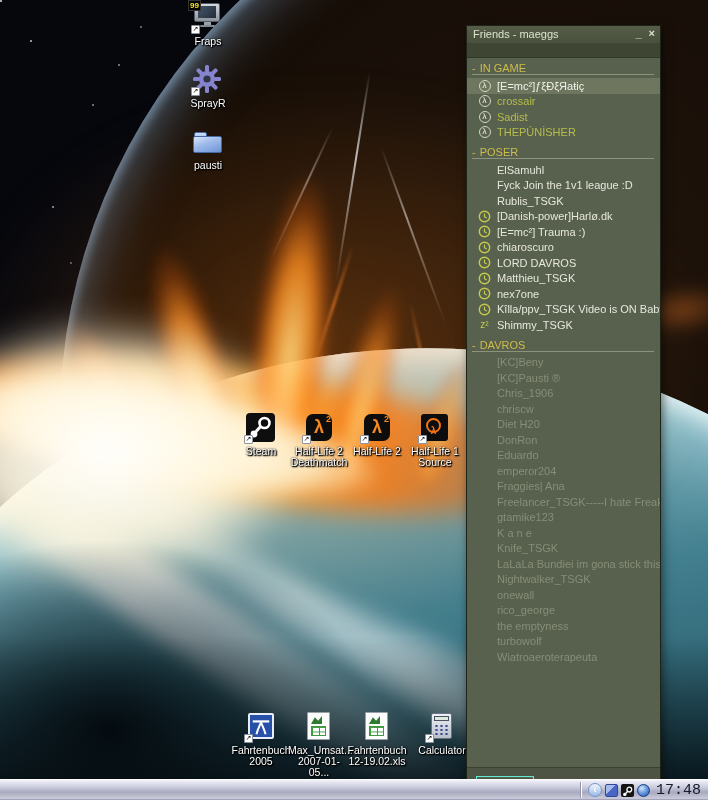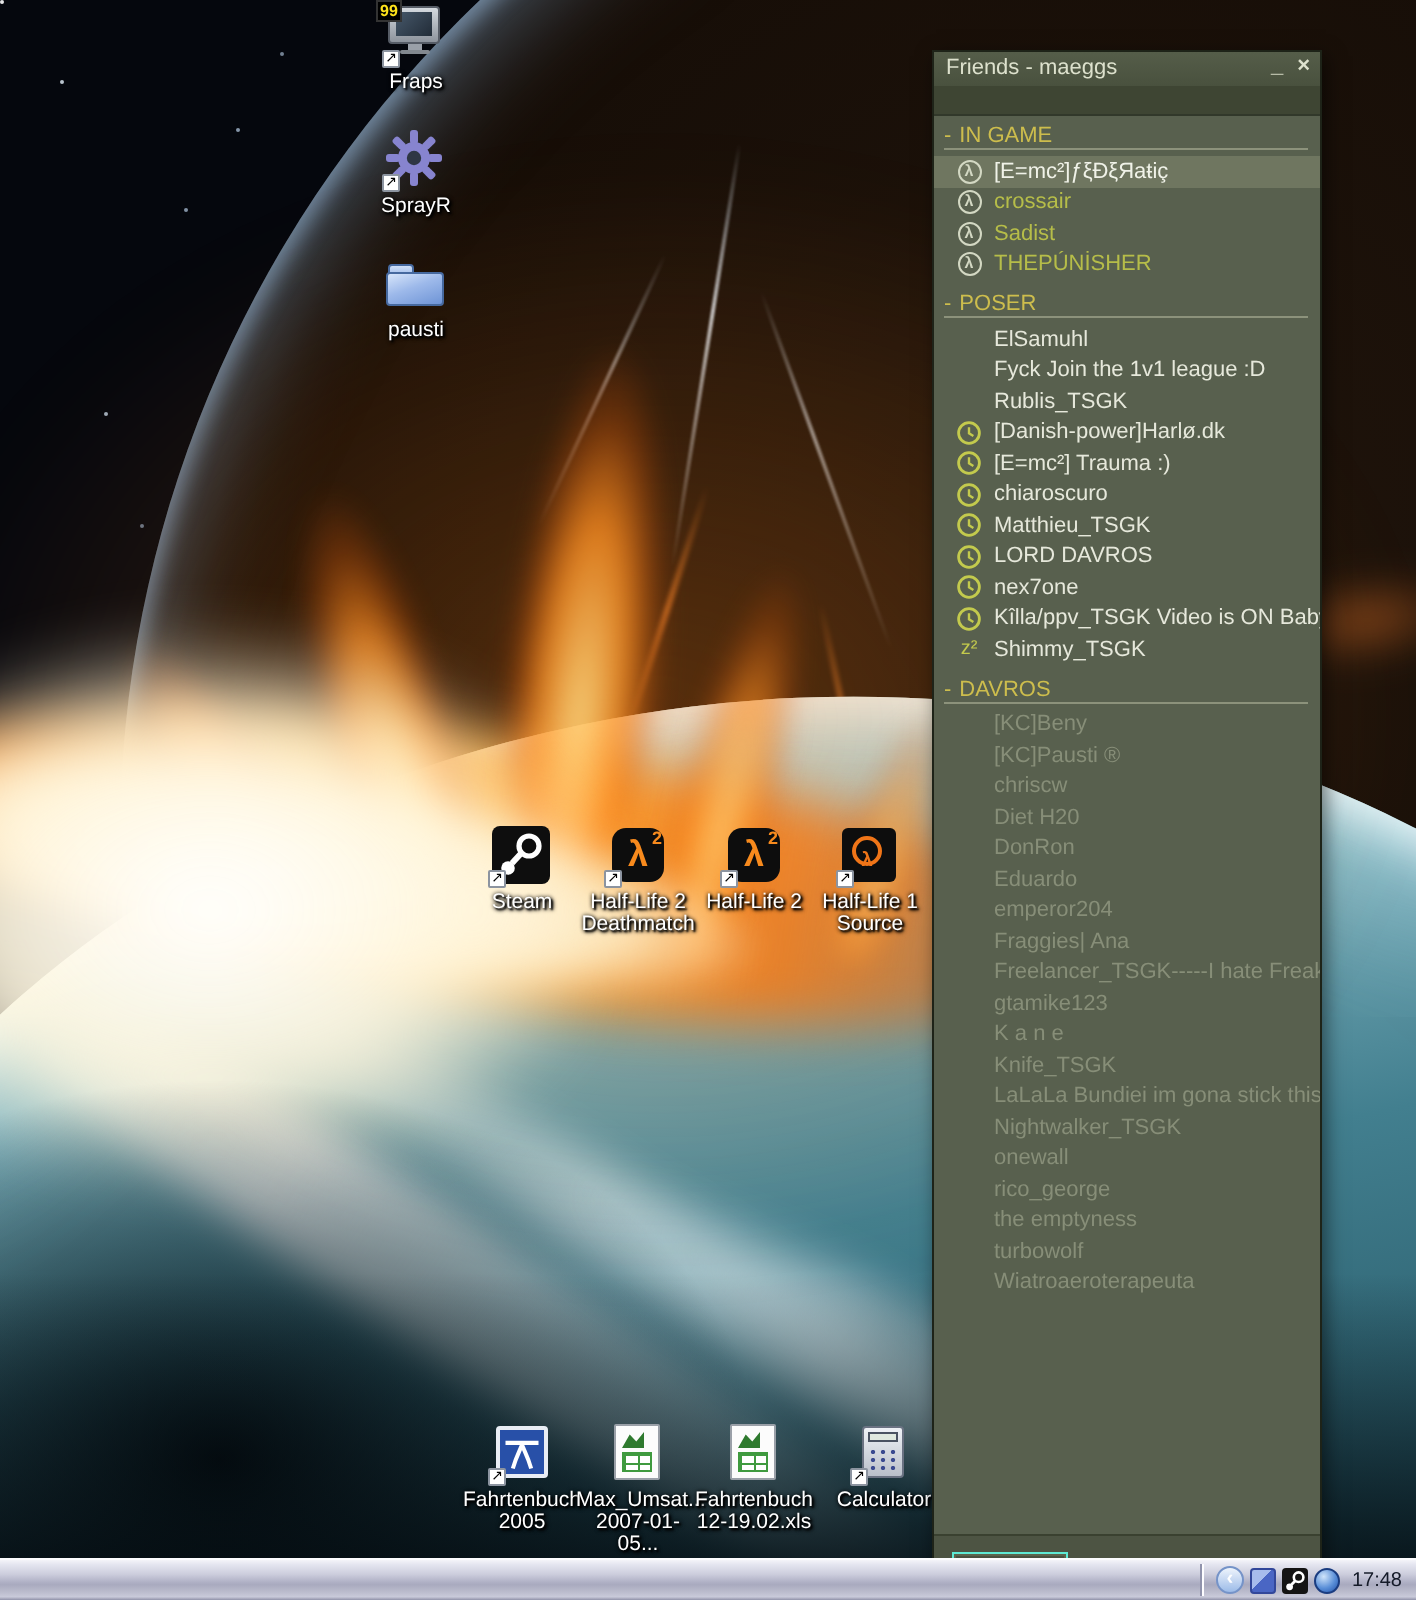--- a/index.html
+++ b/index.html
@@ -147,21 +147,21 @@
     background:linear-gradient(#f4f4f9 0%, #e6e7f1 10%, #cdcedd 35%, #b0b1c6 55%, #a9aabf 62%, #bbbccd 80%, #c9cada 92%, #8f91a8 100%); }
   #tray { position:absolute; right:0; top:0; height:100%; display:flex; align-items:center; gap:3px; padding:0 7px 0 6px; }
   .tray-div { width:2px; height:16px; border-left:1px solid #9093ac; border-right:1px solid #fdfdff; margin-right:3px; }
   .tray-ic { width:13px; height:13px; flex:none; position:relative; }
   .tic-chevron { width:14px; height:14px; border-radius:50%; border:1px solid #7593c8;
     background:linear-gradient(#eef4fc,#9cbbe8); color:#fff; font-size:10px; font-weight:bold;
     line-height:12px; text-align:center; }
   .tic-msgr { border-radius:2px; border:1px solid #32479a; background:linear-gradient(135deg,#a7bcec 0 45%, #4a66c4 45%); }
   .tic-steam { border-radius:2px; background:#141414; }
   .tic-app { border-radius:50%; border:1px solid #1a3c80; background:radial-gradient(circle at 35% 30%, #cfe4fa, #5a8fd8 55%, #1f4fa8); }
-  #tray-clock { font-size:10px; color:#141a28; margin-left:3px; }
+  #tray-clock { font-size:15px; color:#141a28; margin-left:3px;font-family:Liberation Mono, monospace; }
 </style>
 </head>
 <body>
 
 <div id="screen">
 
   <div id="desktop">
 
     <div class="layer stars"></div>
     <div class="layer planet-top"></div>
@@ -385,38 +385,38 @@
             </span>
             <span class="fname st-away">chiaroscuro</span>
           </div>
           <div class="frow">
             <span class="fst">
           <svg width="13" height="13" viewBox="0 0 13 13">
             <circle cx="6.5" cy="6.5" r="5.2" fill="none" stroke="#c3ca4d" stroke-width="1.4"></circle>
             <path d="M6.5 3.6 V6.7 L8.7 8" fill="none" stroke="#c3ca4d" stroke-width="1.2"></path>
           </svg>
             </span>
+            <span class="fname st-away">LORD DAVROS</span>
+          </div>
+          <div class="frow">
+            <span class="fst">
+          <svg width="13" height="13" viewBox="0 0 13 13">
+            <circle cx="6.5" cy="6.5" r="5.2" fill="none" stroke="#c3ca4d" stroke-width="1.4"></circle>
+            <path d="M6.5 3.6 V6.7 L8.7 8" fill="none" stroke="#c3ca4d" stroke-width="1.2"></path>
+          </svg>
+            </span>
             <span class="fname st-away">Matthieu_TSGK</span>
           </div>
           <div class="frow">
             <span class="fst">
           <svg width="13" height="13" viewBox="0 0 13 13">
             <circle cx="6.5" cy="6.5" r="5.2" fill="none" stroke="#c3ca4d" stroke-width="1.4"></circle>
             <path d="M6.5 3.6 V6.7 L8.7 8" fill="none" stroke="#c3ca4d" stroke-width="1.2"></path>
           </svg>
             </span>
-            <span class="fname st-away">LORD DAVROS</span>
-          </div>
-          <div class="frow">
-            <span class="fst">
-          <svg width="13" height="13" viewBox="0 0 13 13">
-            <circle cx="6.5" cy="6.5" r="5.2" fill="none" stroke="#c3ca4d" stroke-width="1.4"></circle>
-            <path d="M6.5 3.6 V6.7 L8.7 8" fill="none" stroke="#c3ca4d" stroke-width="1.2"></path>
-          </svg>
-            </span>
             <span class="fname st-away">nex7one</span>
           </div>
           <div class="frow">
             <span class="fst">
           <svg width="13" height="13" viewBox="0 0 13 13">
             <circle cx="6.5" cy="6.5" r="5.2" fill="none" stroke="#c3ca4d" stroke-width="1.4"></circle>
             <path d="M6.5 3.6 V6.7 L8.7 8" fill="none" stroke="#c3ca4d" stroke-width="1.2"></path>
           </svg>
             </span>
             <span class="fname st-away">Kîlla/ppv_TSGK Video is ON Baby 4 real !!!!!</span>
@@ -428,20 +428,24 @@
             <span class="fname st-snooze">Shimmy_TSGK</span>
           </div>
           <div class="fheader"><span class="dash">-</span><span>DAVROS</span></div>
           <div class="frow">
             <span class="fst"></span>
             <span class="fname st-offline">[KC]Beny</span>
           </div>
           <div class="frow">
             <span class="fst"></span>
             <span class="fname st-offline">[KC]Pausti ®</span>
+          </div>
+          <div class="frow">
+            <span class="fst"></span>
+            <span class="fname st-offline">Chris_1906</span>
           </div>
           <div class="frow">
             <span class="fst"></span>
             <span class="fname st-offline">chriscw</span>
           </div>
           <div class="frow">
             <span class="fst"></span>
             <span class="fname st-offline">Diet H20</span>
           </div>
           <div class="frow">

